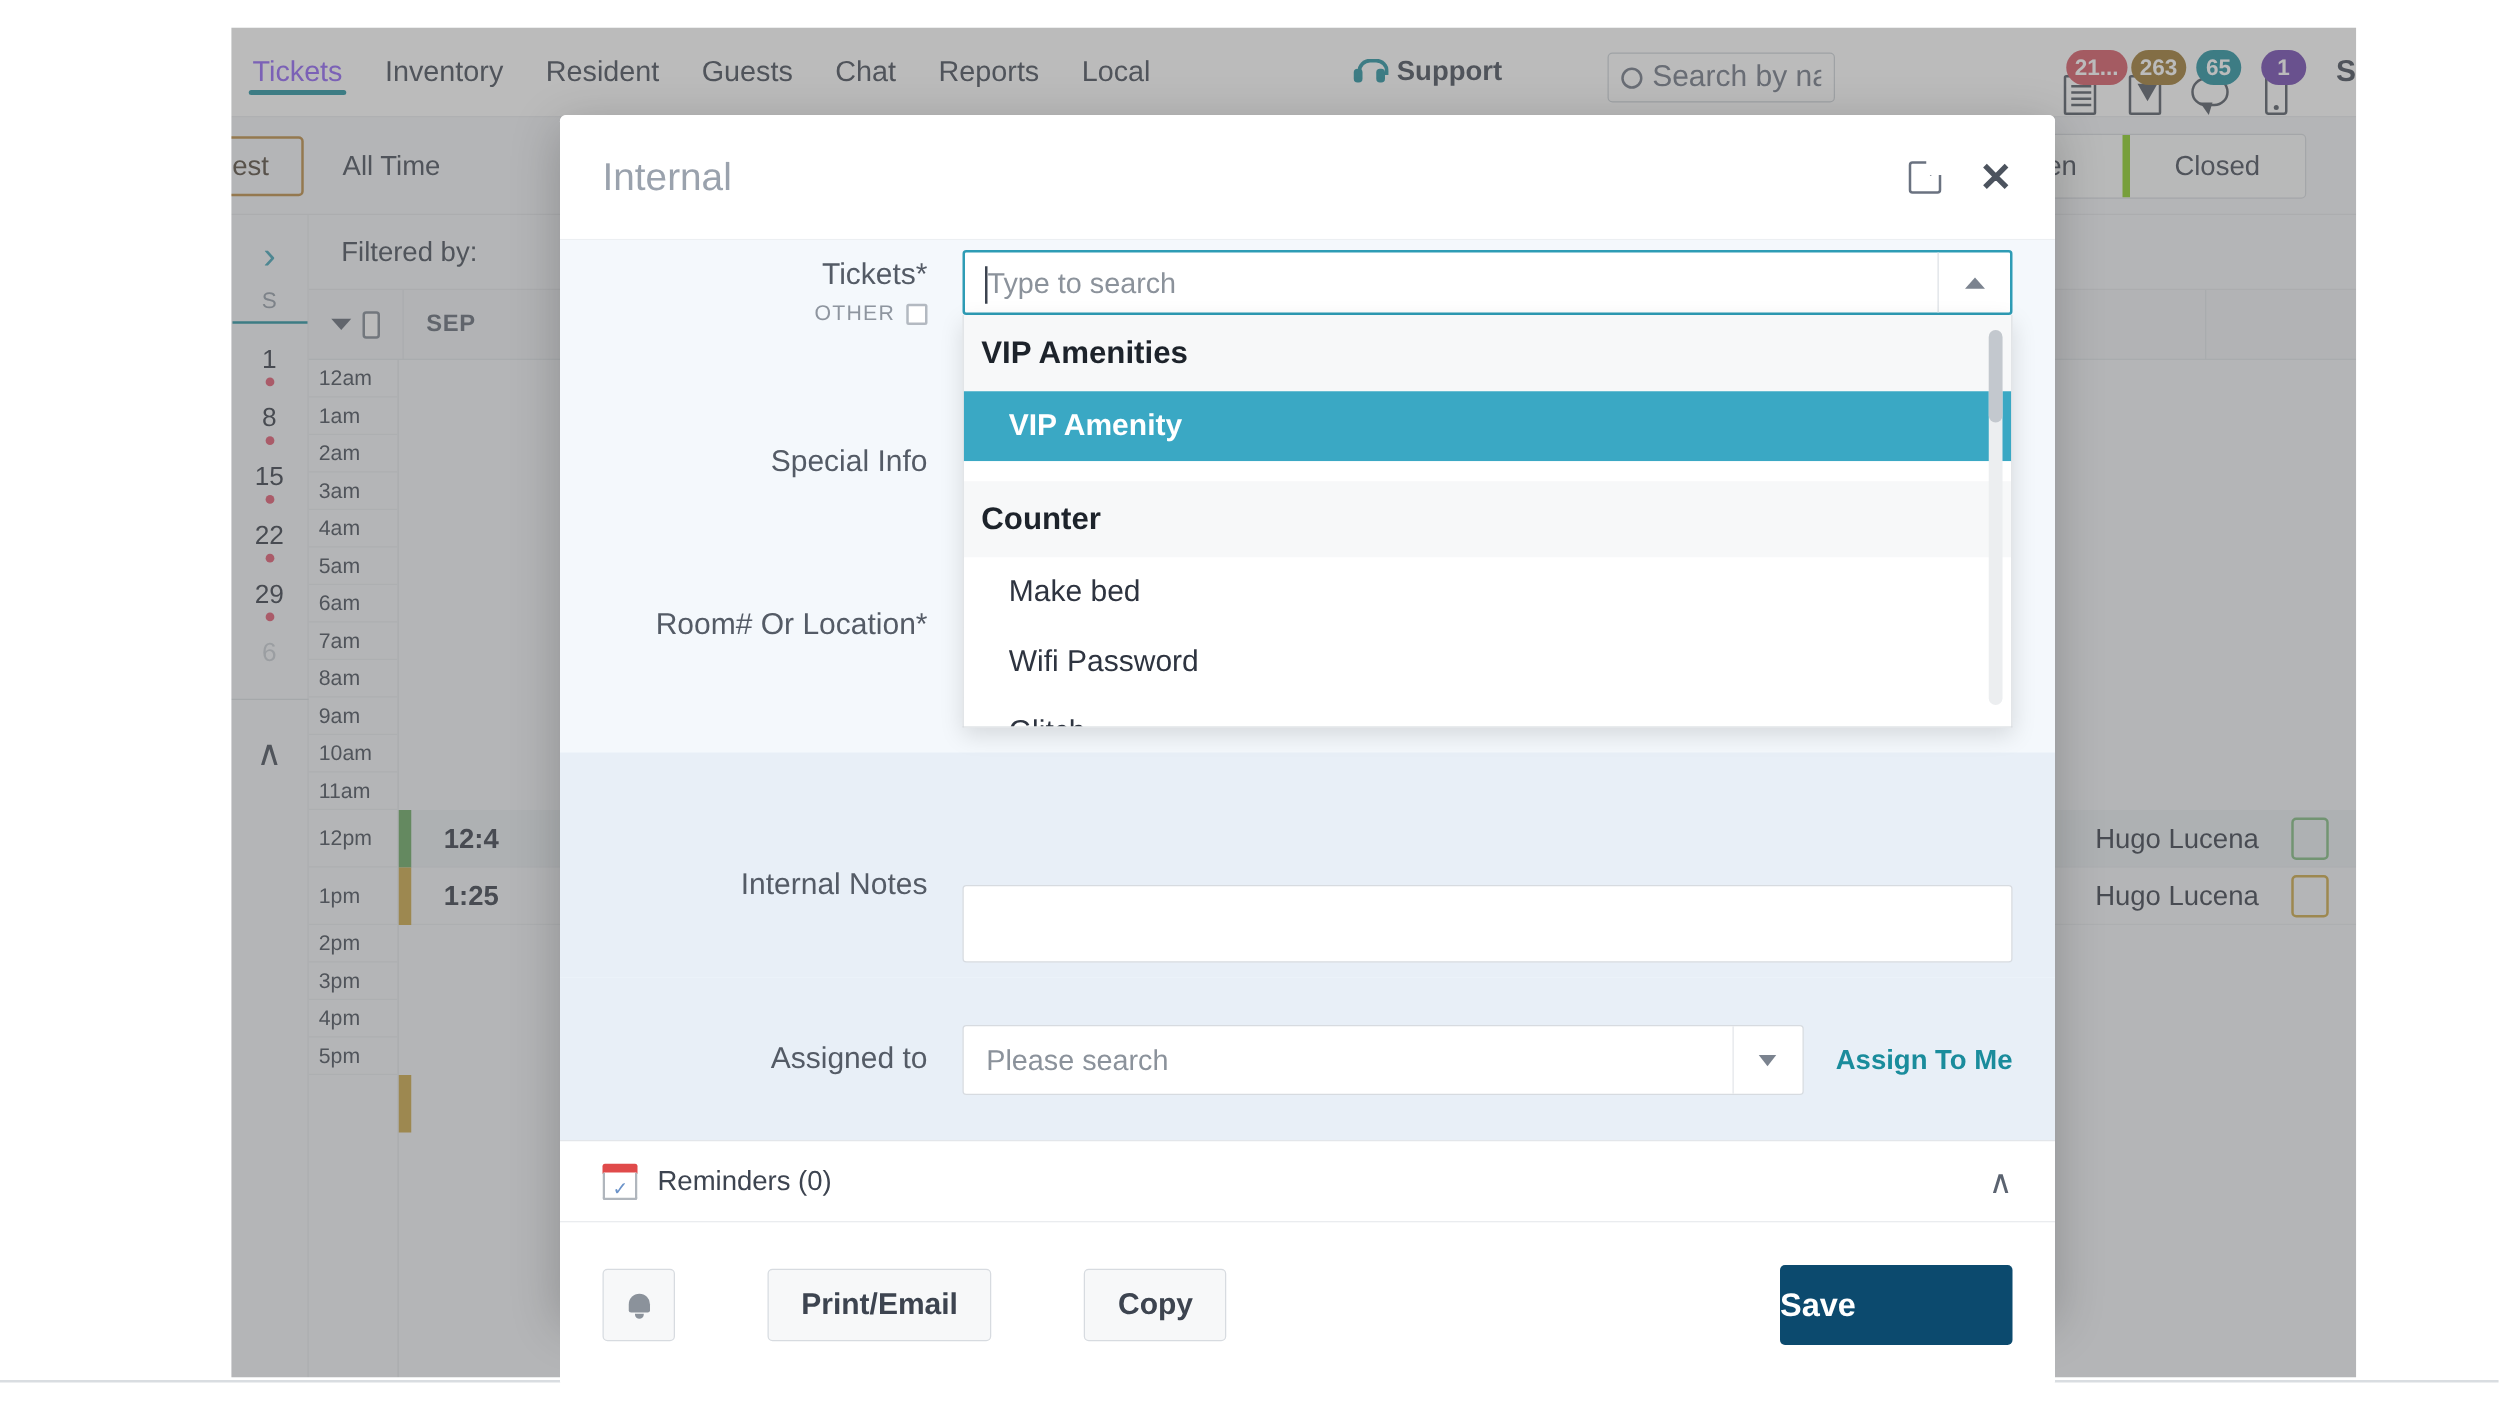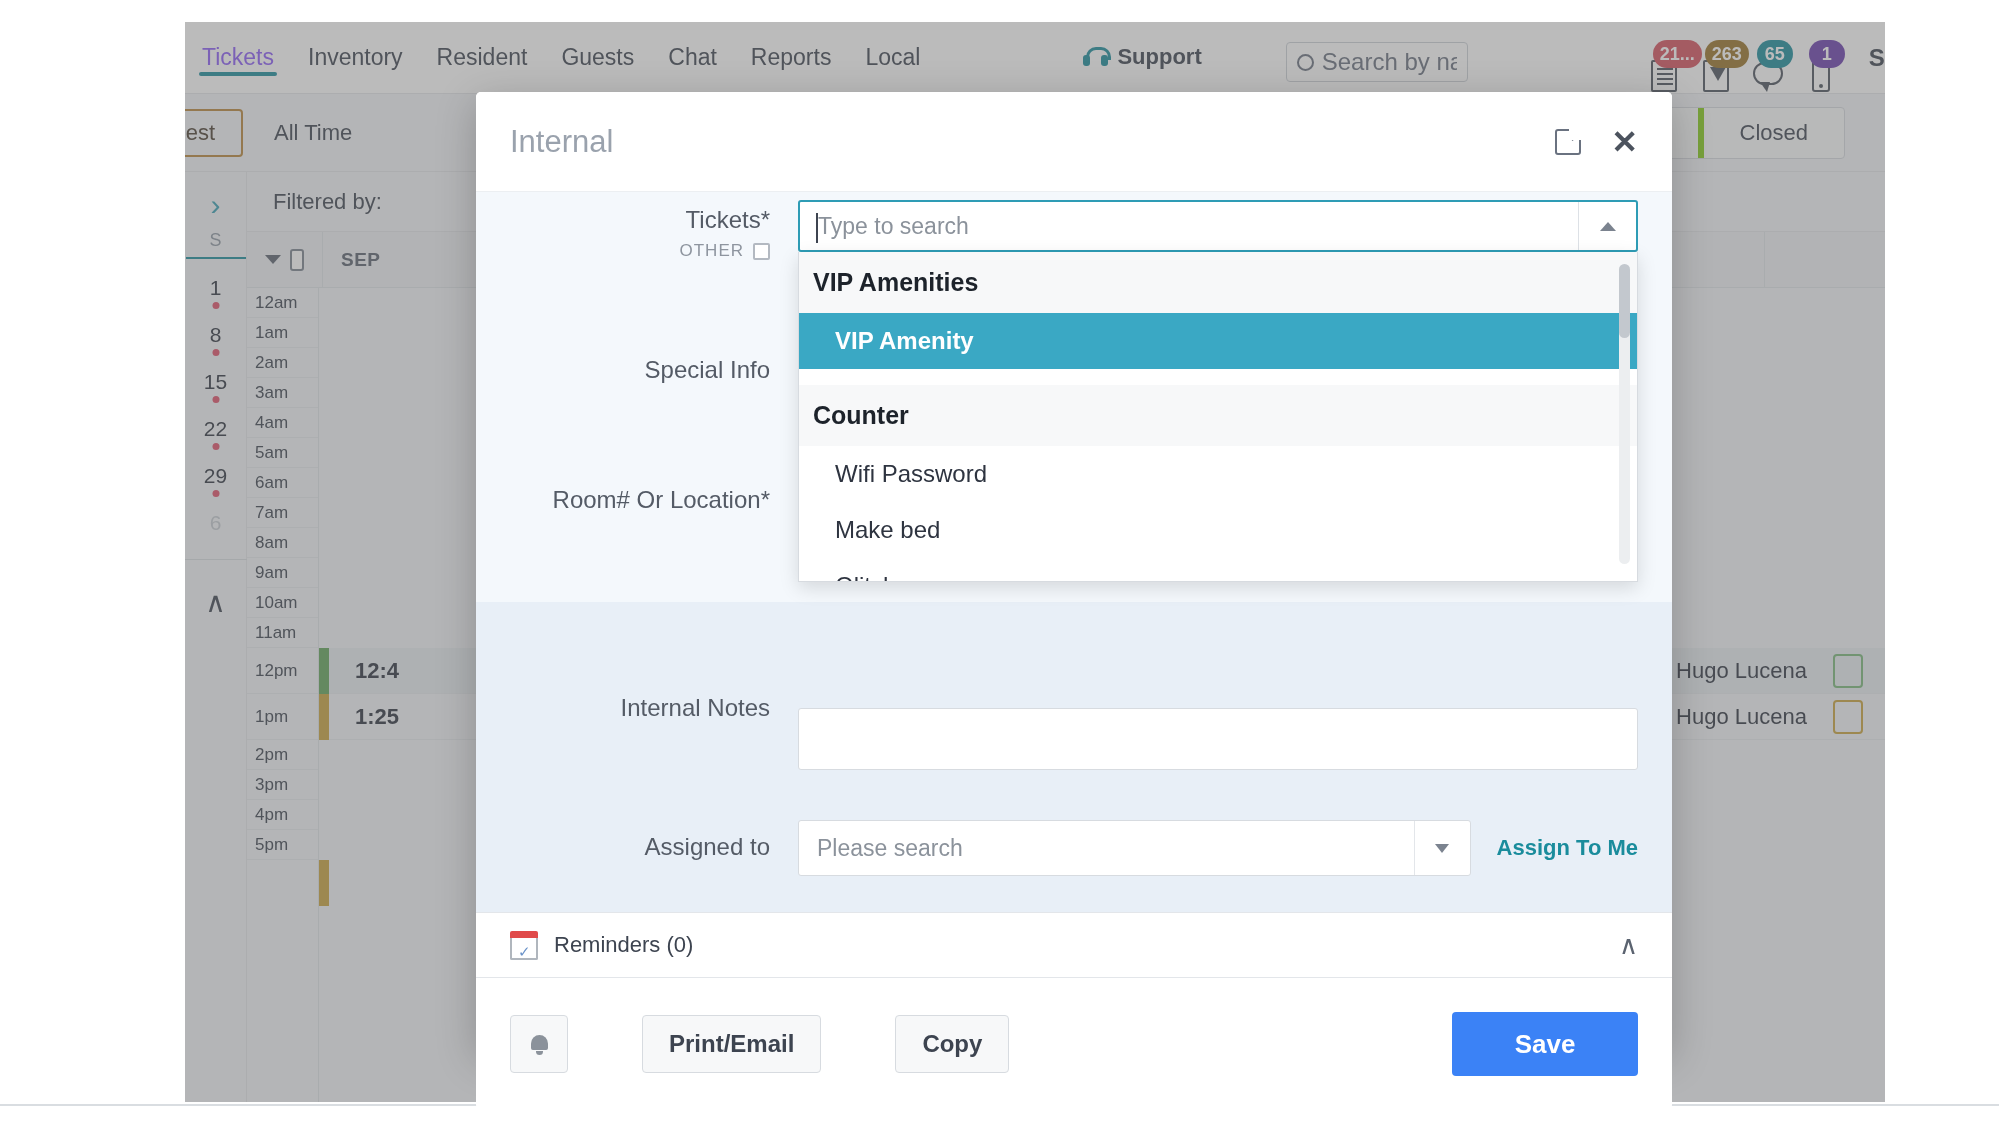--- a/index.html
+++ b/index.html
@@ -148,21 +148,21 @@
   .lanes { flex:1; position:relative; }
   .lane-row { height:46px; border-bottom:1px solid #e6e9ed; display:flex; align-items:center; }
   .lane-bar { width:10px; height:46px; flex:none; }
   .lane-time { font-size:22px; font-weight:bold; color:#2e3440; padding-left:26px; width:300px;}
   .lane-name { font-size:22px; color:#2e3440; margin-left:auto; padding-right:26px;}
   .chip { width:30px; height:34px; border:2px solid #7ab87a; border-radius:4px; margin-right:22px; }
   .chip.gold { border-color:#c9a23c; }
 
   
   .modal {
-    position:absolute; left:476px; top:92px; width:1196px; height:958px;
+    position:absolute; left:448px; top:92px; width:1196px; height:958px;
     background:#fff; border-radius:5px; z-index:60;
     box-shadow: 0 10px 40px rgba(0,0,0,0.22);
     display:flex; flex-direction:column; overflow:visible;
   }
   .modal-header {
     height:100px; display:flex; align-items:center; padding:0 34px;
     border-bottom:1px solid #eceff2; background:#fff; flex:none;
     border-radius:5px 5px 0 0;
   }
   .modal-title { font-size:31px; color:#9aa2ad; }
@@ -230,22 +230,22 @@
   .btn {
     height:58px; border:1px solid #d7dbe0; border-radius:4px; background:#f7f8f9;
     display:flex; align-items:center; justify-content:center; padding:0 26px;
     font-size:24px; font-weight:bold; color:#3d4450; cursor:pointer;
   }
   .btn.icon-only { width:58px; padding:0;}
   .bell { width:19px; height:22px; position:relative;}
   .bell:before{content:""; position:absolute; left:1px; top:2px; width:17px; height:15px; background:#8b929b; border-radius:9px 9px 2px 2px;}
   .bell:after{content:""; position:absolute; left:6px; bottom:0; width:7px; height:4px; background:#8b929b; border-radius:0 0 4px 4px;}
   .btn-save {
-    margin-left:auto; width:186px; height:64px; background:#3b82f6; border:none; border-radius:4px;
-    color:#fff; font-size:26px; font-weight:bold; display:flex; align-items:center; justify-content:center; cursor:pointer;
+    margin-left:auto; width:186px; height:64px; background:#0c4a6e; border:none; border-radius:4px;
+    color:#fff; font-size:26px; font-weight:bold; display:flex; align-items:center; cursor:pointer;
   }
   .gap8 { width:18px; flex:none;}
 </style>
 </head>
 <body>
 
 <div id="root">
 
   <div class="app">
 
@@ -414,22 +414,22 @@
             <span class="caretbox">
                 <span class="caret-up"></span>
               </span>
           </div>
 
           <div class="dropdown">
             <div class="dd-group">VIP Amenities</div>
             <div class="dd-item sel">VIP Amenity</div>
             <div style="height:16px;background:#fff;"></div>
             <div class="dd-group">Counter</div>
+            <div class="dd-item">Make bed</div>
             <div class="dd-item">Wifi Password</div>
-            <div class="dd-item">Make bed</div>
             <div class="dd-item">Glitch</div>
             <div class="dd-scroll">
                 <span class="dd-thumb"></span>
               </div>
           </div>
         </div>
       </div>
 
       <div class="form-row" style="height:130px;">
         <div class="lbl-col">

